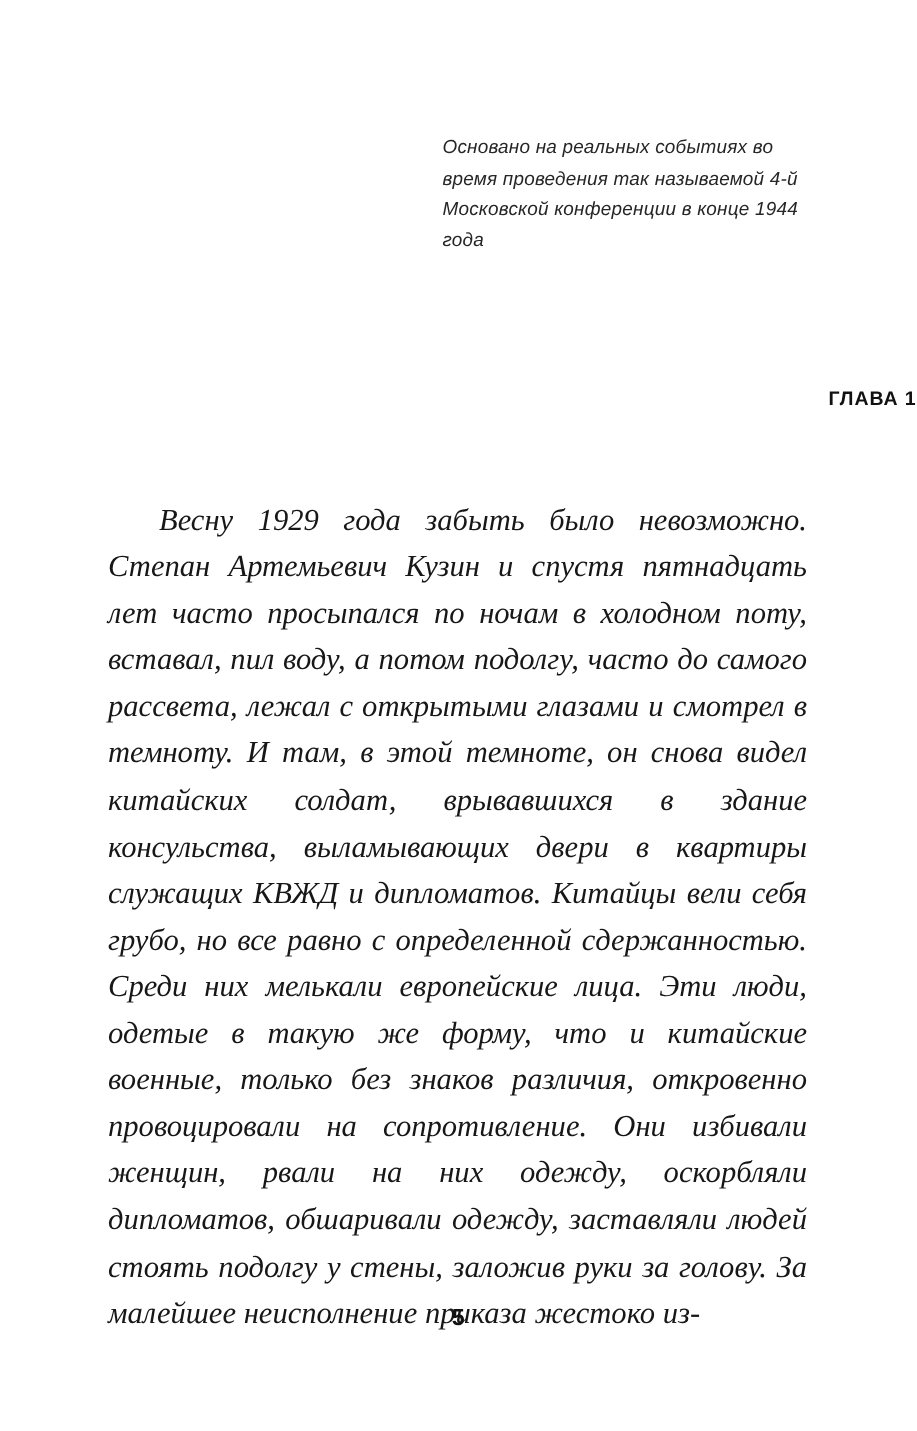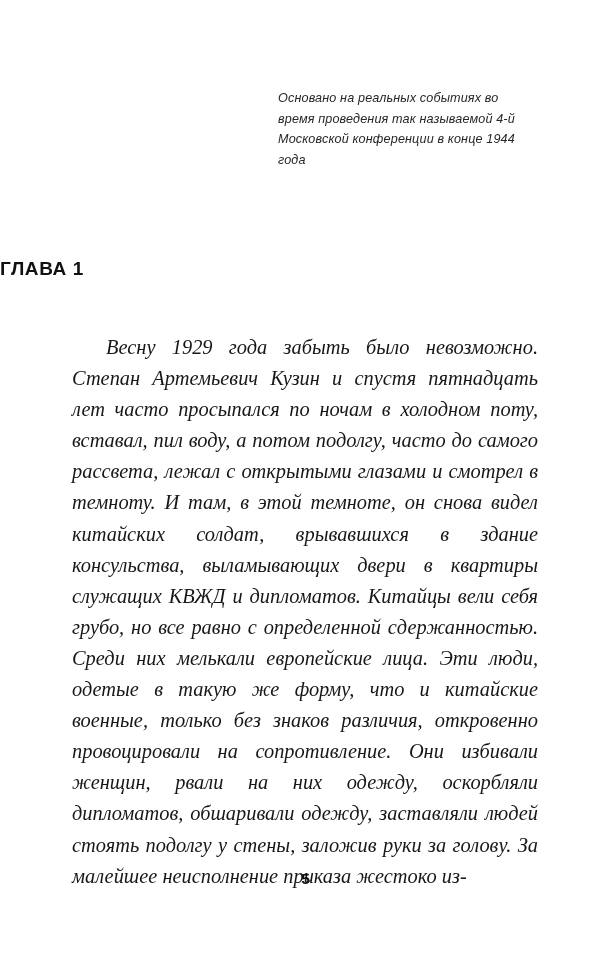--- a/index.html
+++ b/index.html
@@ -11,39 +11,39 @@
     position: relative;
     width: 611px;
     height: 954px;
     background: #ffffff;
     overflow: hidden;
     font-family: "Liberation Serif", serif;
     color: #1a1a1a;
   }
   .epigraph {
     position: absolute;
-    left: 278px;
+    left: 295px;
     top: 88px;
     width: 240px;
     font-family: "Liberation Sans", sans-serif;
     font-size: 12.6px;
     line-height: 20.5px;
     font-style: italic;
     color: #262626;
     letter-spacing: 0.15px;
     text-align: left;
   }
   .chapter-title {
     position: absolute;
     left: 0;
     right: 0;
     top: 258px;
-    text-align: left;
+    text-align: right;
     font-family: "Liberation Sans", sans-serif;
-    font-size: 19px;
+    font-size: 13px;
     font-weight: bold;
     letter-spacing: 0.6px;
     color: #111111;
   }
   .body-text {
     position: absolute;
     left: 72px;
     top: 332px;
     width: 466px;
     font-size: 20.4px;

